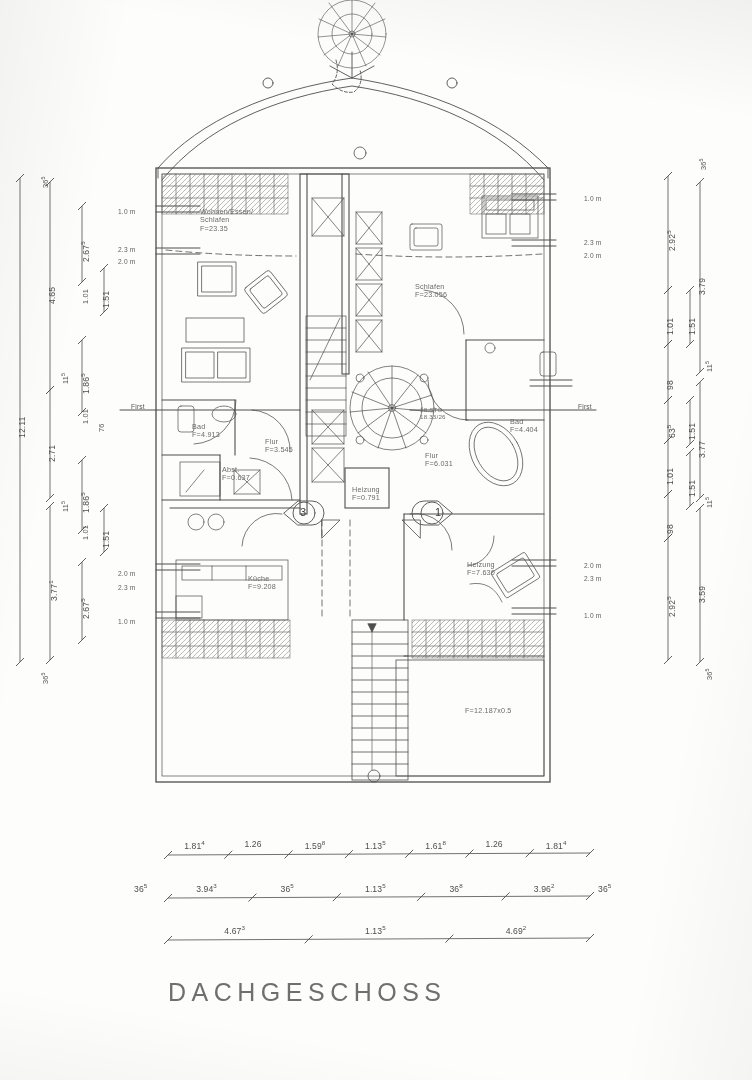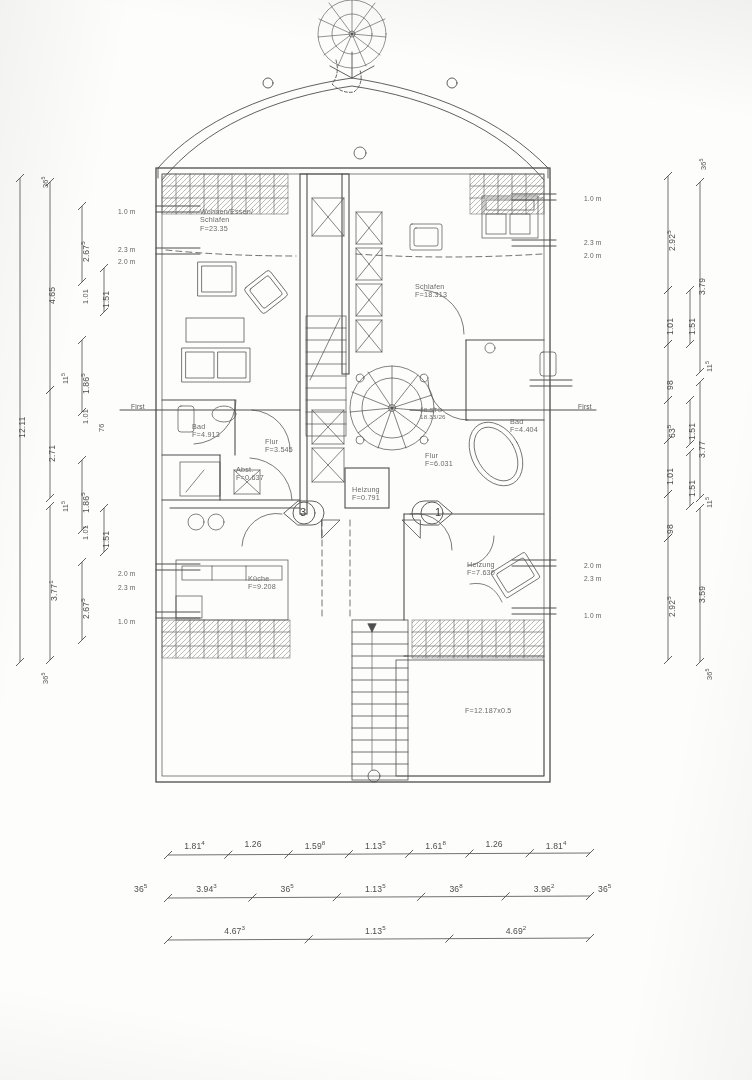--- a/index.html
+++ b/index.html
@@ -493,24 +493,24 @@
         <line x1="686" y1="456" x2="694" y2="448" stroke="#4e4e4e" stroke-width="0.9"></line>
         <line x1="686" y1="510" x2="694" y2="502" stroke="#4e4e4e" stroke-width="0.9"></line>
       </g>
   </svg>
 
   <div id="paper-tone"></div>
 
   <div id="text-layer">
       <div class="lbl room-label" style="left: 200px; top: 208px;"><div>Wohnen/Essen/
 Schlafen</div><div>F=23.35</div></div>
-      <div class="lbl room-label" style="left: 415px; top: 283px;"><div>Schlafen</div><div>F=18.313</div></div>
+      <div class="lbl room-label" style="left: 415px; top: 283px;"><div>Schlafen</div><div>F=23.056</div></div>
       <div class="lbl room-label" style="left: 192px; top: 423px;"><div>Bad</div><div>F=4.913</div></div>
       <div class="lbl room-label" style="left: 265px; top: 438px;"><div>Flur</div><div>F=3.545</div></div>
-      <div class="lbl room-label" style="left: 236px; top: 466px;"><div>Abst.</div><div>F=0.637</div></div>
+      <div class="lbl room-label" style="left: 222px; top: 466px;"><div>Abst.</div><div>F=0.637</div></div>
       <div class="lbl room-label" style="left: 248px; top: 575px;"><div>Küche</div><div>F=9.208</div></div>
       <div class="lbl room-label" style="left: 352px; top: 486px;"><div>Heizung</div><div>F=0.791</div></div>
       <div class="lbl room-label" style="left: 425px; top: 452px;"><div>Flur</div><div>F=6.031</div></div>
       <div class="lbl room-label" style="left: 510px; top: 418px;"><div>Bad</div><div>F=4.404</div></div>
       <div class="lbl room-label" style="left: 467px; top: 561px;"><div>Heizung</div><div>F=7.630</div></div>
       <div class="lbl room-label" style="left: 465px; top: 707px;"><div>F=12.187x0.5</div></div>
       <div class="lbl note-label" style="left: 420px; top: 406px;"><div>18 STG</div><div>18.33/26</div></div>
       <div class="lbl first-label" style="left: 131px; top: 403px;">First</div>
       <div class="lbl first-label" style="left: 578px; top: 403px;">First</div>
       <div class="lbl door-num" style="left: 300px; top: 506px;">3</div>
@@ -574,14 +574,15 @@
       <div class="lbl dim-label dim-vert" style="left: 697px; top: 603px;">3.59</div>
       <div class="lbl dim-label dim-vert" style="left: 687px; top: 335px;">1.51</div>
       <div class="lbl dim-label dim-vert" style="left: 687px; top: 440px;">1.51</div>
       <div class="lbl dim-label dim-vert" style="left: 687px; top: 497px;">1.51</div>
       <div class="lbl dim-small dim-vert" style="left: 698px; top: 170px;">36<sup style="font-size: 0.72em;">5</sup></div>
       <div class="lbl dim-small dim-vert" style="left: 704px; top: 372px;">11<sup style="font-size: 0.72em;">5</sup></div>
       <div class="lbl dim-small dim-vert" style="left: 704px; top: 508px;">11<sup style="font-size: 0.72em;">5</sup></div>
       <div class="lbl dim-small dim-vert" style="left: 704px; top: 680px;">36<sup style="font-size: 0.72em;">5</sup></div>
     </div>
 
+  <div id="sheet-title">DACHGESCHOSS</div>
 
 </div>
 
 </body></html>

